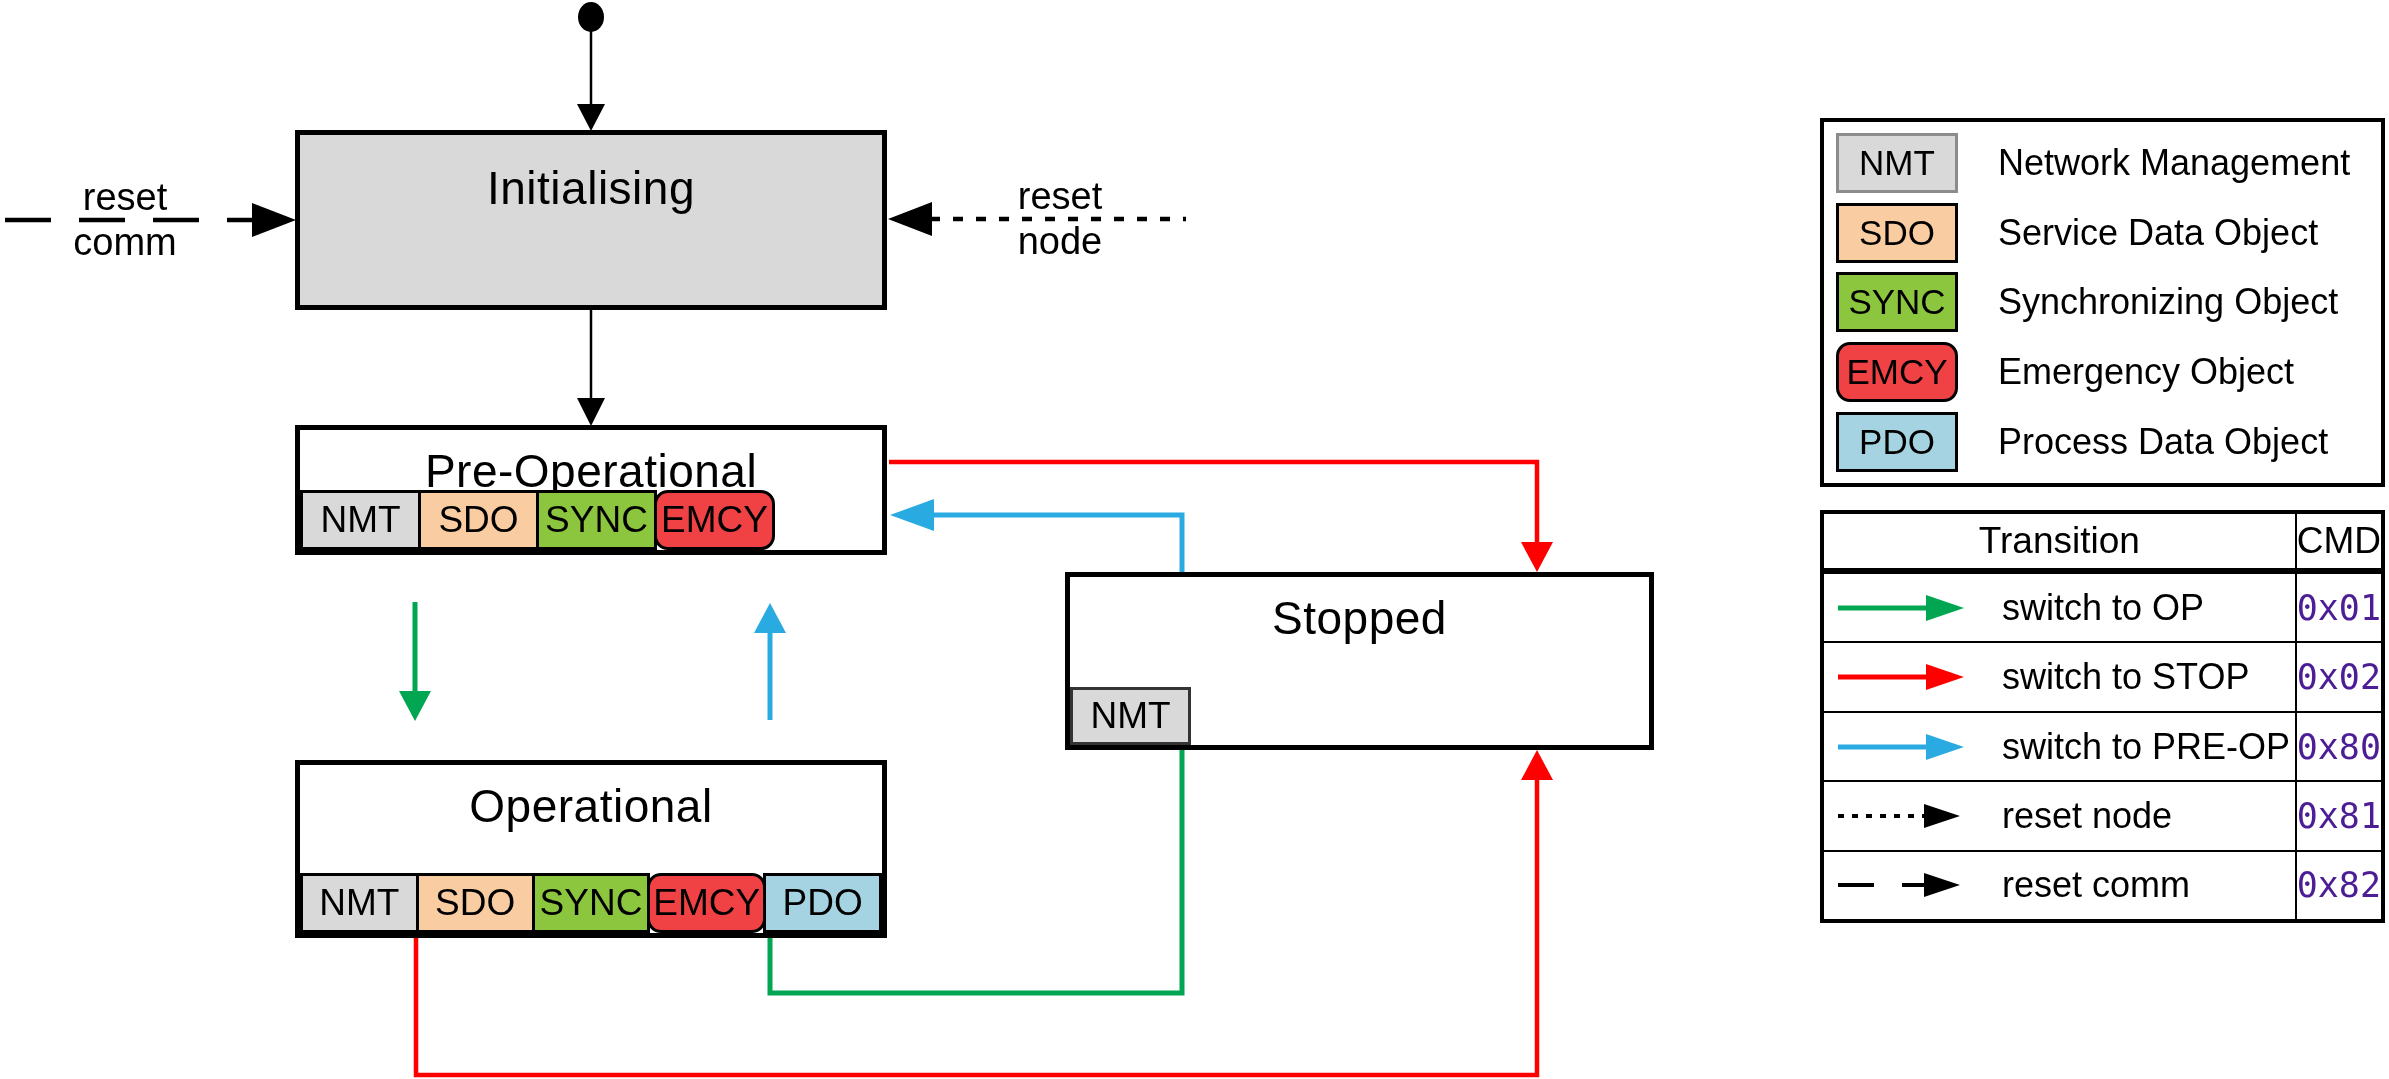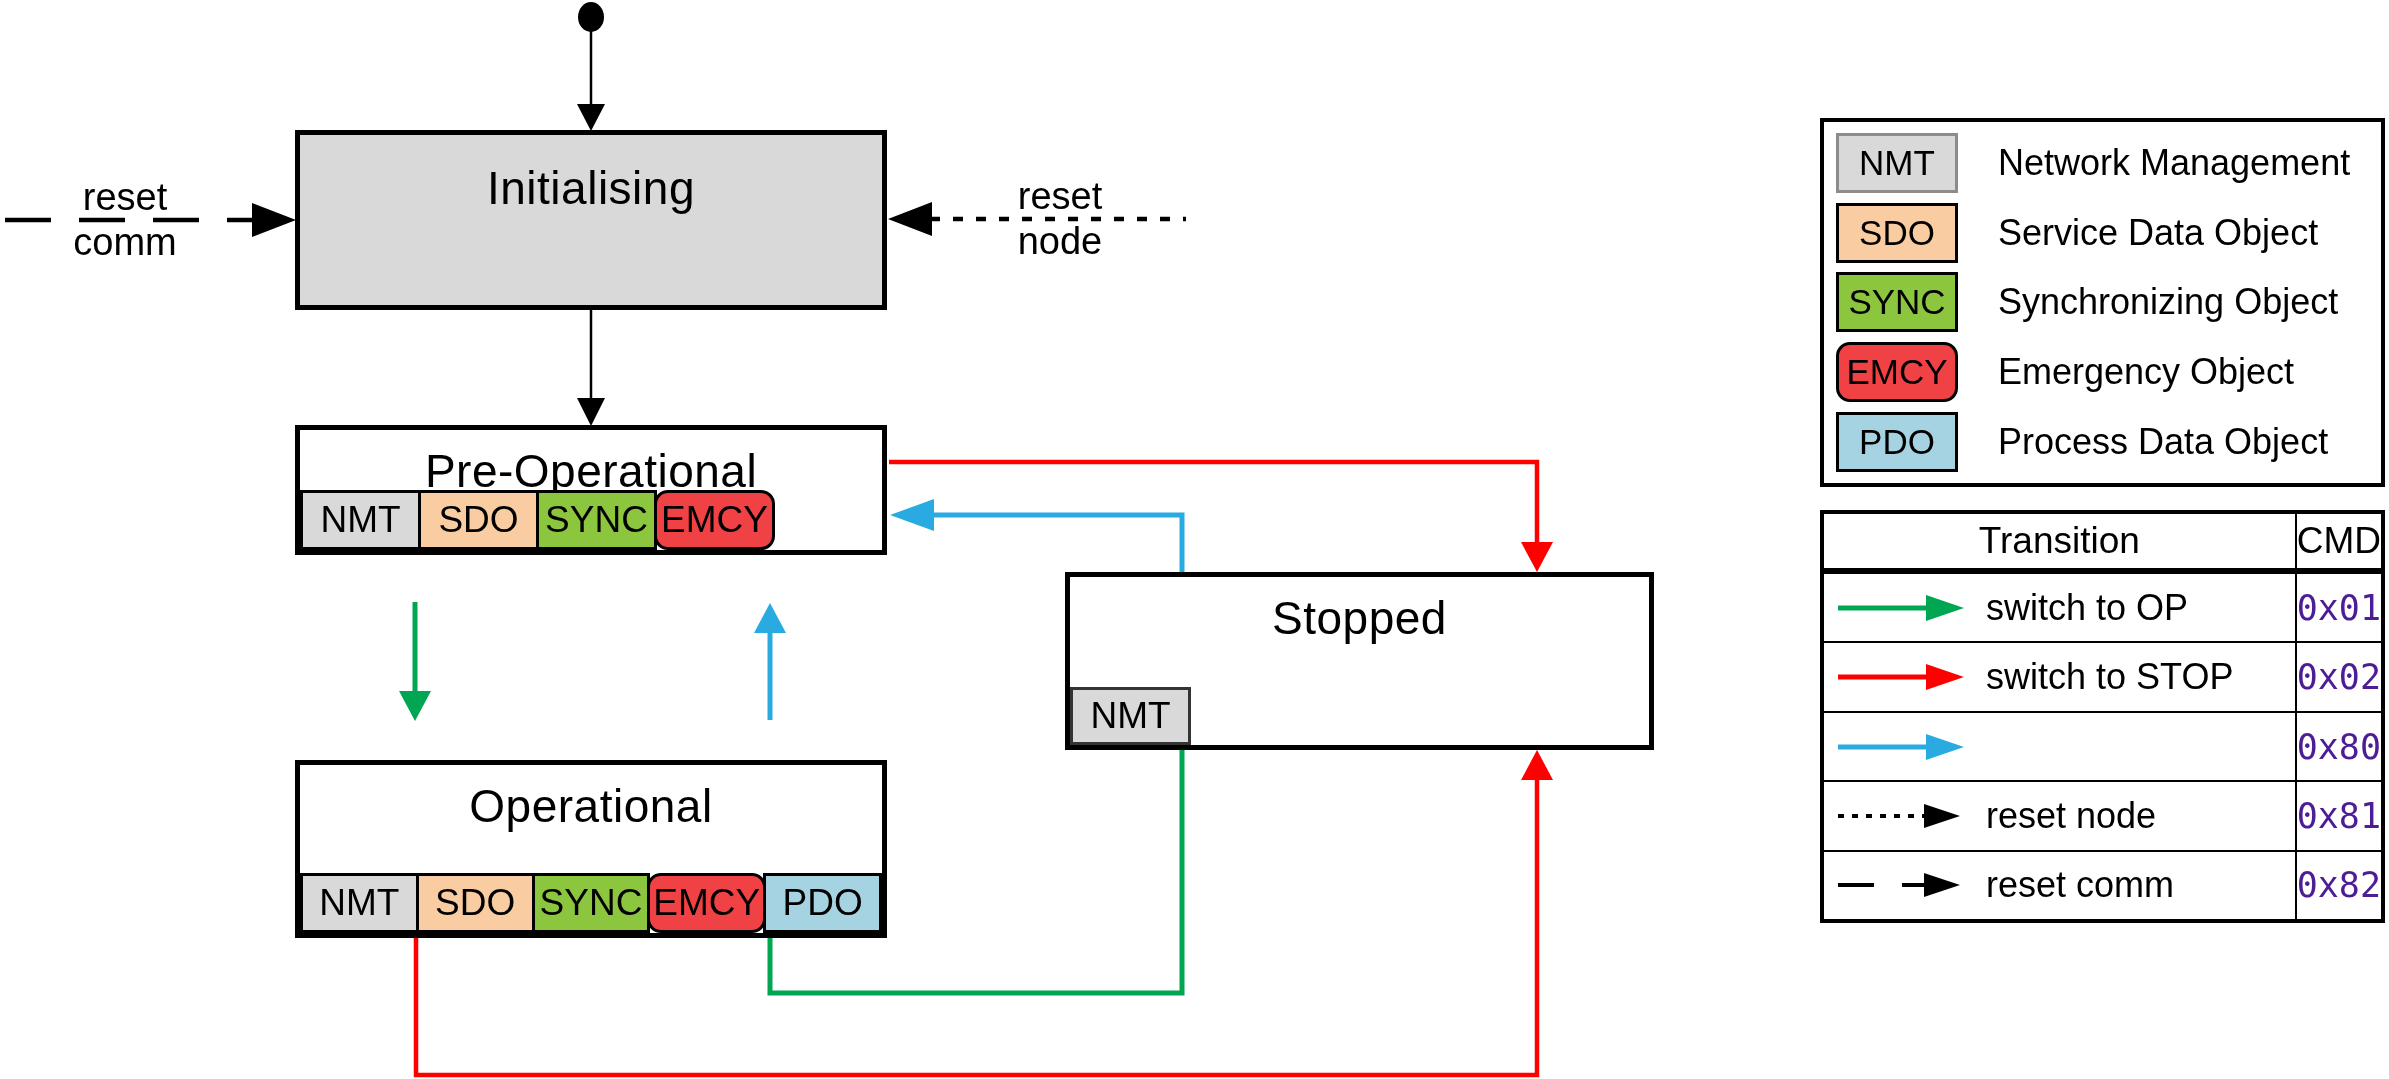--- a/index.html
+++ b/index.html
@@ -54,21 +54,21 @@
           border:4px solid #000;display:flex;flex-direction:column;}
   .t-header{display:flex;border-bottom:4px solid #000;height:54px;align-items:center;}
   .t-row{display:flex;border-top:2px solid #000;flex:1;align-items:center;}
   .t-row:first-of-type{border-top:none;}
   .t-left{width:476px;box-sizing:border-box;display:flex;align-items:center;height:100%;}
   .t-right{flex:1;border-left:2px solid #000;height:100%;display:flex;
            align-items:center;justify-content:center;}
   .t-header .t-left{justify-content:center;font-size:37px;}
   .t-header .t-right{font-size:37px;}
   .t-arrow{margin-left:12px;width:132px;height:32px;flex:0 0 auto;}
-  .t-label{margin-left:18px;font-size:36px;}
+  .t-label{margin-left:34px;font-size:36px;}
   .t-cmd{font-family:"DejaVu Sans Mono",monospace;font-size:35px;color:#4c1d95;}
 </style>
 </head>
 <body>
 
 <div id="stage">
 
   <svg class="layer" viewBox="0 0 2389 1079" xmlns="http://www.w3.org/2000/svg">
 
     <g>
@@ -218,20 +218,21 @@
           <div class="t-cmd">0x02</div>
         </div>
     </div>
 
     <div class="t-row">
       <div class="t-left">
         <svg class="t-arrow" viewBox="0 0 132 32">
           <line x1="2" y1="16" x2="90" y2="16" stroke="#29abe2" stroke-width="5"></line>
           <polygon points="90,3 90,29 128,16" fill="#29abe2"></polygon>
         </svg>
+        <div class="t-label">switch to PRE-OP</div>
       </div>
       <div class="t-right">
           <div class="t-cmd">0x80</div>
         </div>
     </div>
 
     <div class="t-row">
       <div class="t-left">
         <svg class="t-arrow" viewBox="0 0 132 32">
           <line x1="2" y1="16" x2="88" y2="16" stroke="#000" stroke-width="4" stroke-dasharray="6 8"></line>

